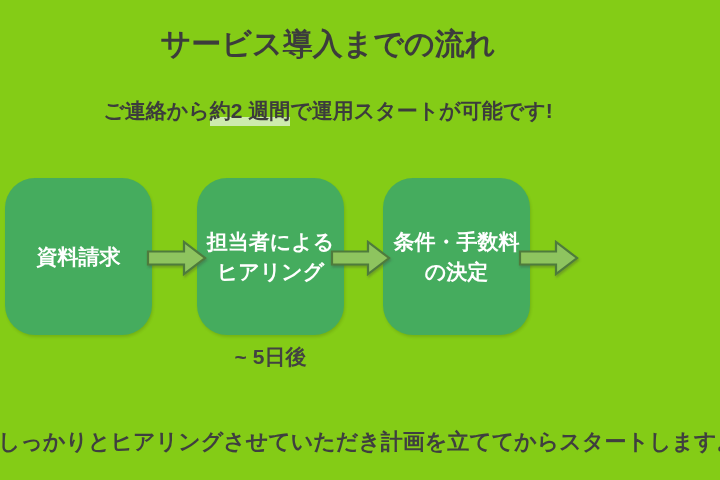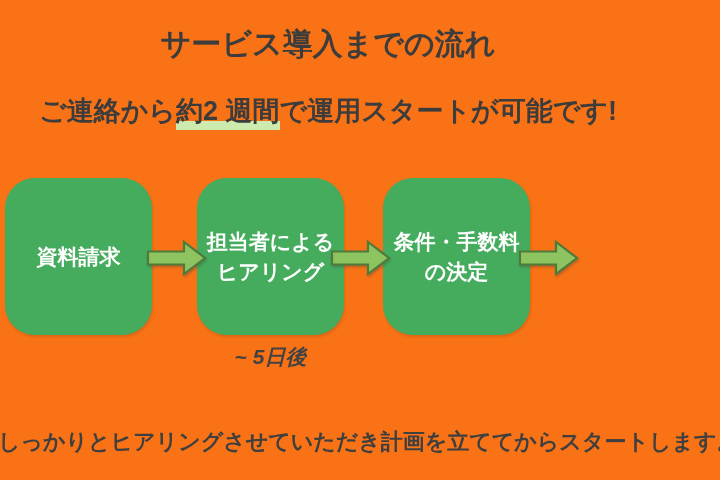--- a/index.html
+++ b/index.html
@@ -1,26 +1,26 @@
 <!DOCTYPE html>
 <html><head>
 <meta charset="utf-8">
 <style>
   html,body{margin:0;padding:0;background:#fff;}
   #canvas{
-    position:relative;width:720px;height:480px;background:#f97316;overflow:hidden;
+    position:relative;width:720px;height:480px;background:#84cc16;overflow:hidden;
     font-family:"Liberation Sans","DejaVu Sans",sans-serif;font-weight:bold;color:#3e3e3e;
   }
   .title{
     position:absolute;top:26px;left:0;width:656px;text-align:center;
     font-size:30px;line-height:36px;letter-spacing:0;color:#3c3c3c;
   }
   .subtitle{
     position:absolute;top:96px;left:0;width:656px;text-align:center;
-    font-size:27px;line-height:30px;color:#3c3c3c;white-space:nowrap;
+    font-size:21px;line-height:30px;color:#3c3c3c;white-space:nowrap;
   }
   .subtitle .hl{
     background:linear-gradient(to bottom, rgba(0,0,0,0) calc(100% - 9px), #cdebae calc(100% - 9px));
     padding-bottom:4px;
   }
   .step{
     position:absolute;top:178px;width:147px;height:157px;border-radius:30px;
     background:#45ac5e;box-shadow:1px 2px 3px rgba(0,0,0,0.12);
     display:flex;align-items:center;justify-content:center;
   }
@@ -29,21 +29,21 @@
   }
   .step1{left:5px;}  .step2{left:197px;}  .step3{left:383px;}  .step4{left:568px;}
   .arrow{
     position:absolute;top:237px;width:62px;height:42px;
     filter:drop-shadow(1px 2px 1px rgba(60,60,60,0.3));
   }
   .arrow1{left:146px;} .arrow2{left:330px;} .arrow3{left:518px;}
   .arrow polygon{stroke:#4e7b3c;stroke-width:2.2;stroke-linejoin:miter;}
   .timing{
     position:absolute;top:342px;width:147px;text-align:center;
-    font-size:21px;line-height:30px;color:#424242;white-space:nowrap;font-style:italic;
+    font-size:21px;line-height:30px;color:#424242;white-space:nowrap;
   }
   .t2{left:197px;} .t3{left:383px;} .t4{left:568px;}
   .footer-note{
     position:absolute;top:426px;left:-2px;width:724px;text-align:center;
     font-size:22px;line-height:32px;color:#3f3f3f;white-space:nowrap;
   }
 </style>
 </head>
 <body>
 

